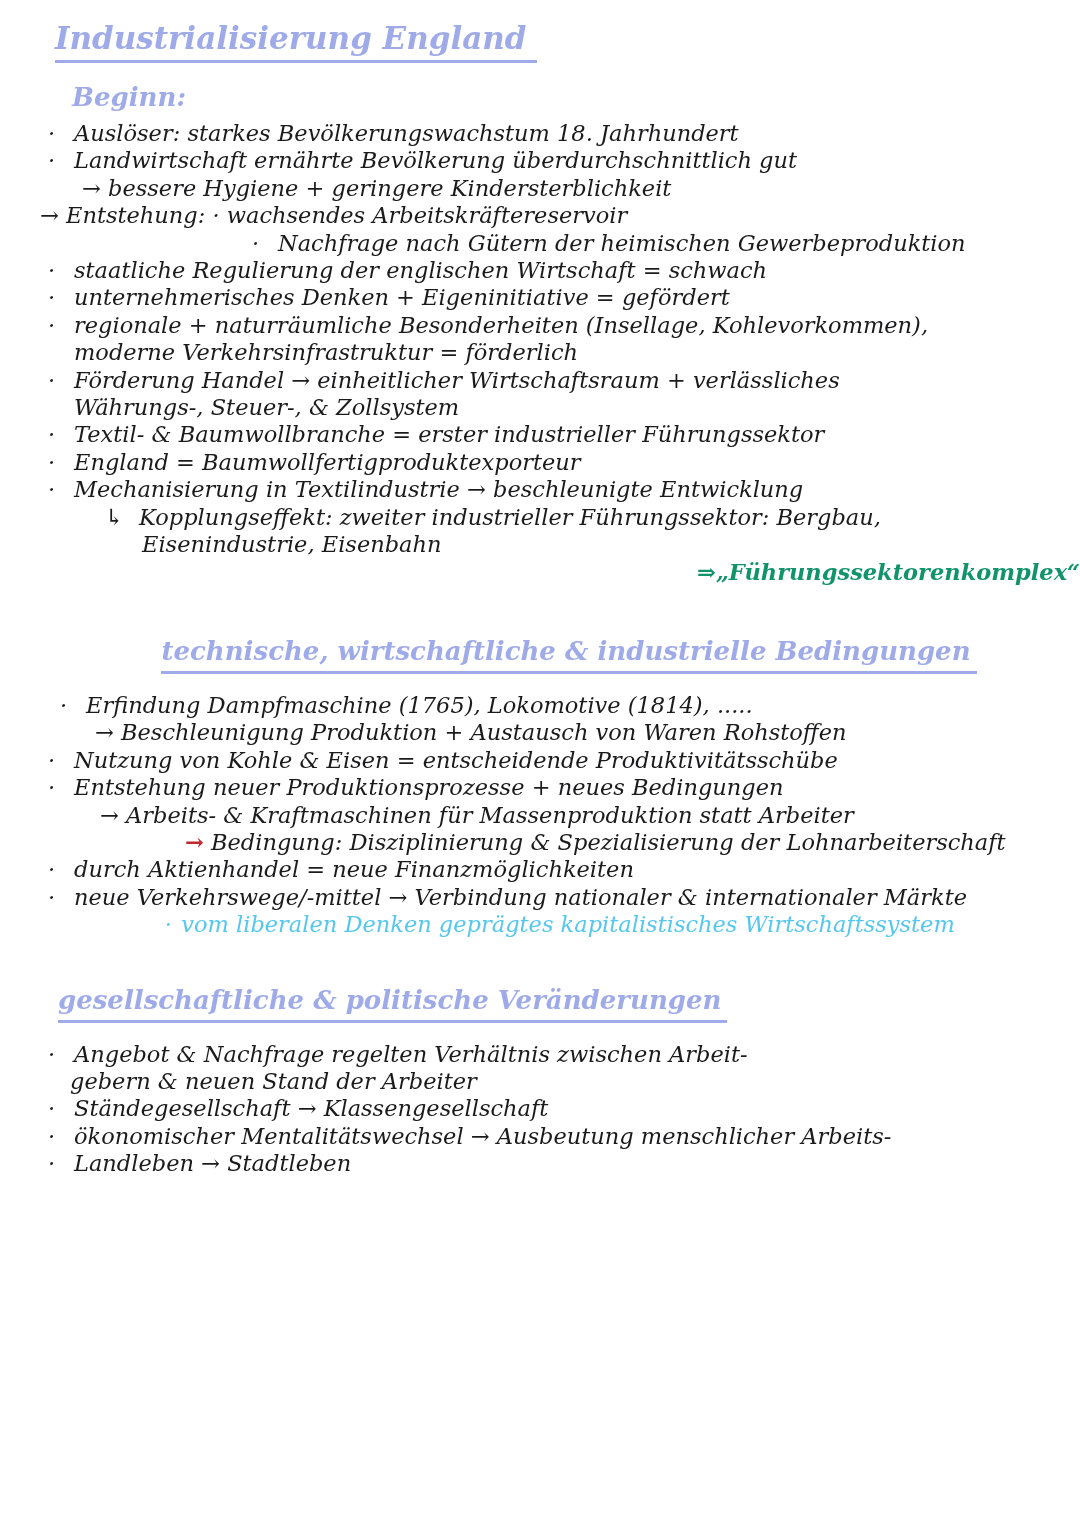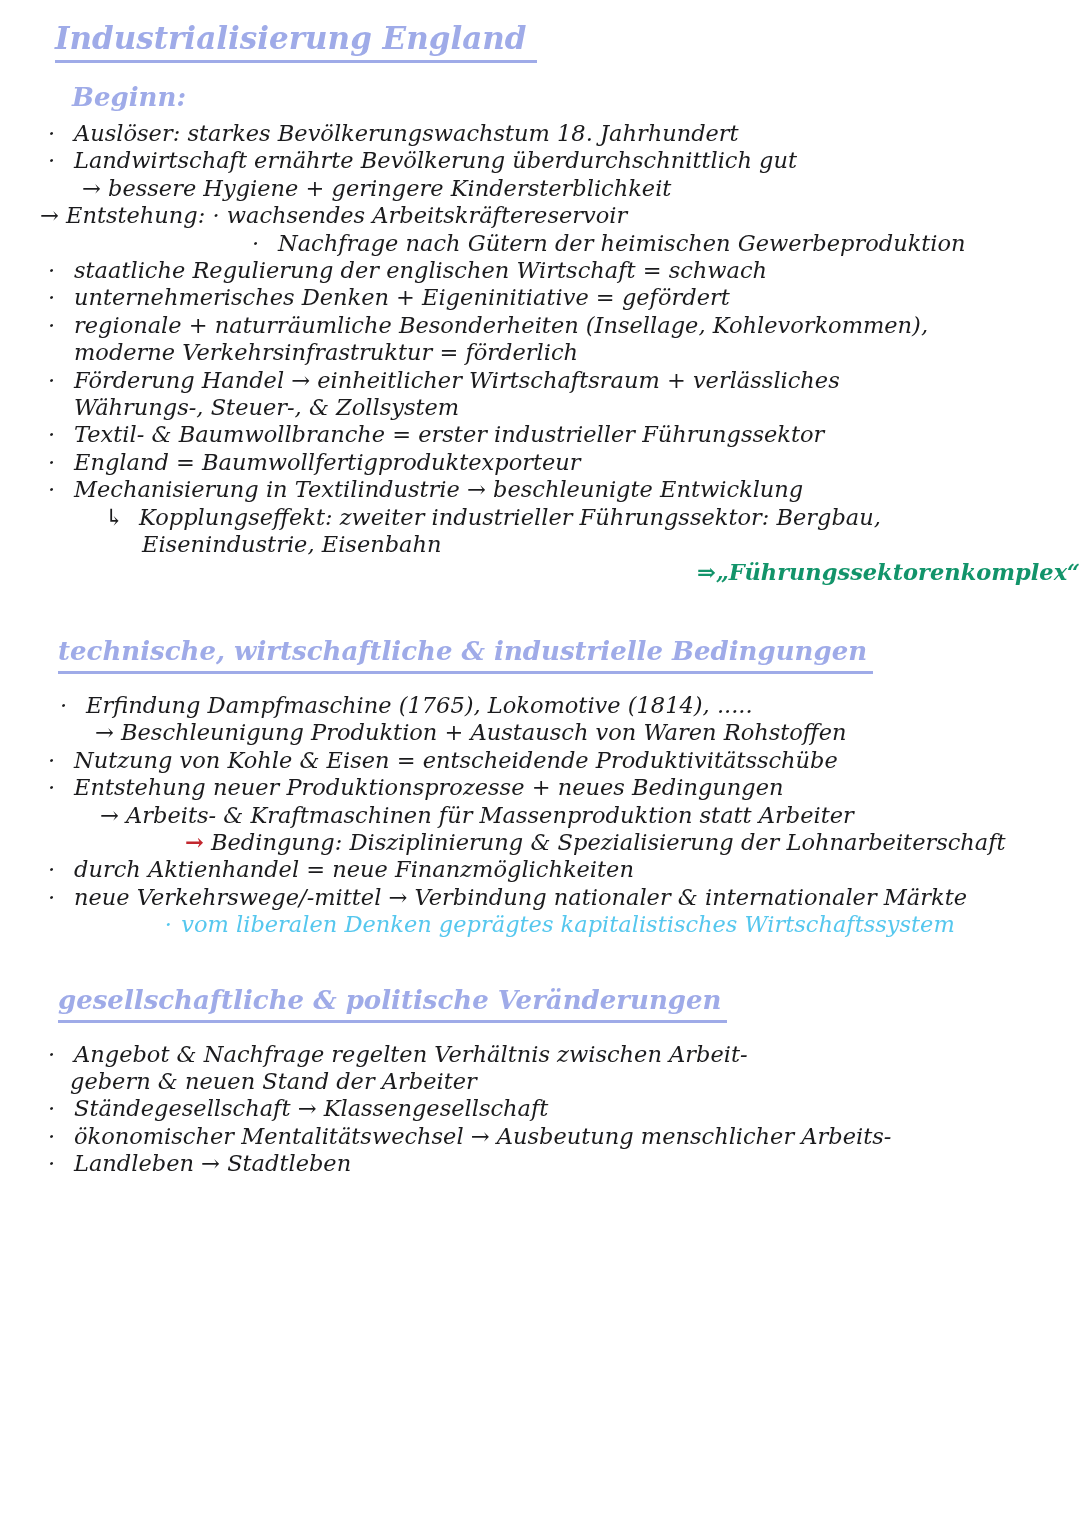--- a/index.html
+++ b/index.html
@@ -7,21 +7,21 @@
   .sheet {
     width:1080px; height:1527px; margin:0 auto; background:#ffffff;
     font-family:"DejaVu Serif", serif; font-style:italic;
     color:#1b1b1d; position:relative; overflow:hidden;
   }
   .title { padding-top:20px; padding-left:55px; font-size:31px; font-weight:600; color:#9fabe8; }
   .title .u { border-bottom:3px solid #9fabe8; padding-bottom:4px; padding-right:10px; }
   .subhead { font-size:26px; font-weight:600; color:#9fabe8; }
   .subhead .u { border-bottom:3px solid #9fabe8; padding-bottom:5px; padding-right:6px; }
   .sec1-head { margin:26px 0 8px 72px; }
-  .sec2-head { margin:50px 0 26px 58px; }
+  .sec2-head { margin:50px 0 26px 58px;text-align:center; }
   .sec3-head { margin:46px 0 26px 58px; }
   .lines { font-size:22.5px; }
   .line { line-height:27.4px; white-space:nowrap; }
   .mk { display:inline-block; min-width:26px; }
   .mk-hook { min-width:34px; }
   .green { color:#12946a; font-weight:600;text-align:right; }
   .cyan { color:#55c7ee;text-align:center; }
   .mk-red { color:#c2272e; font-weight:700; }
 </style>
 </head>

